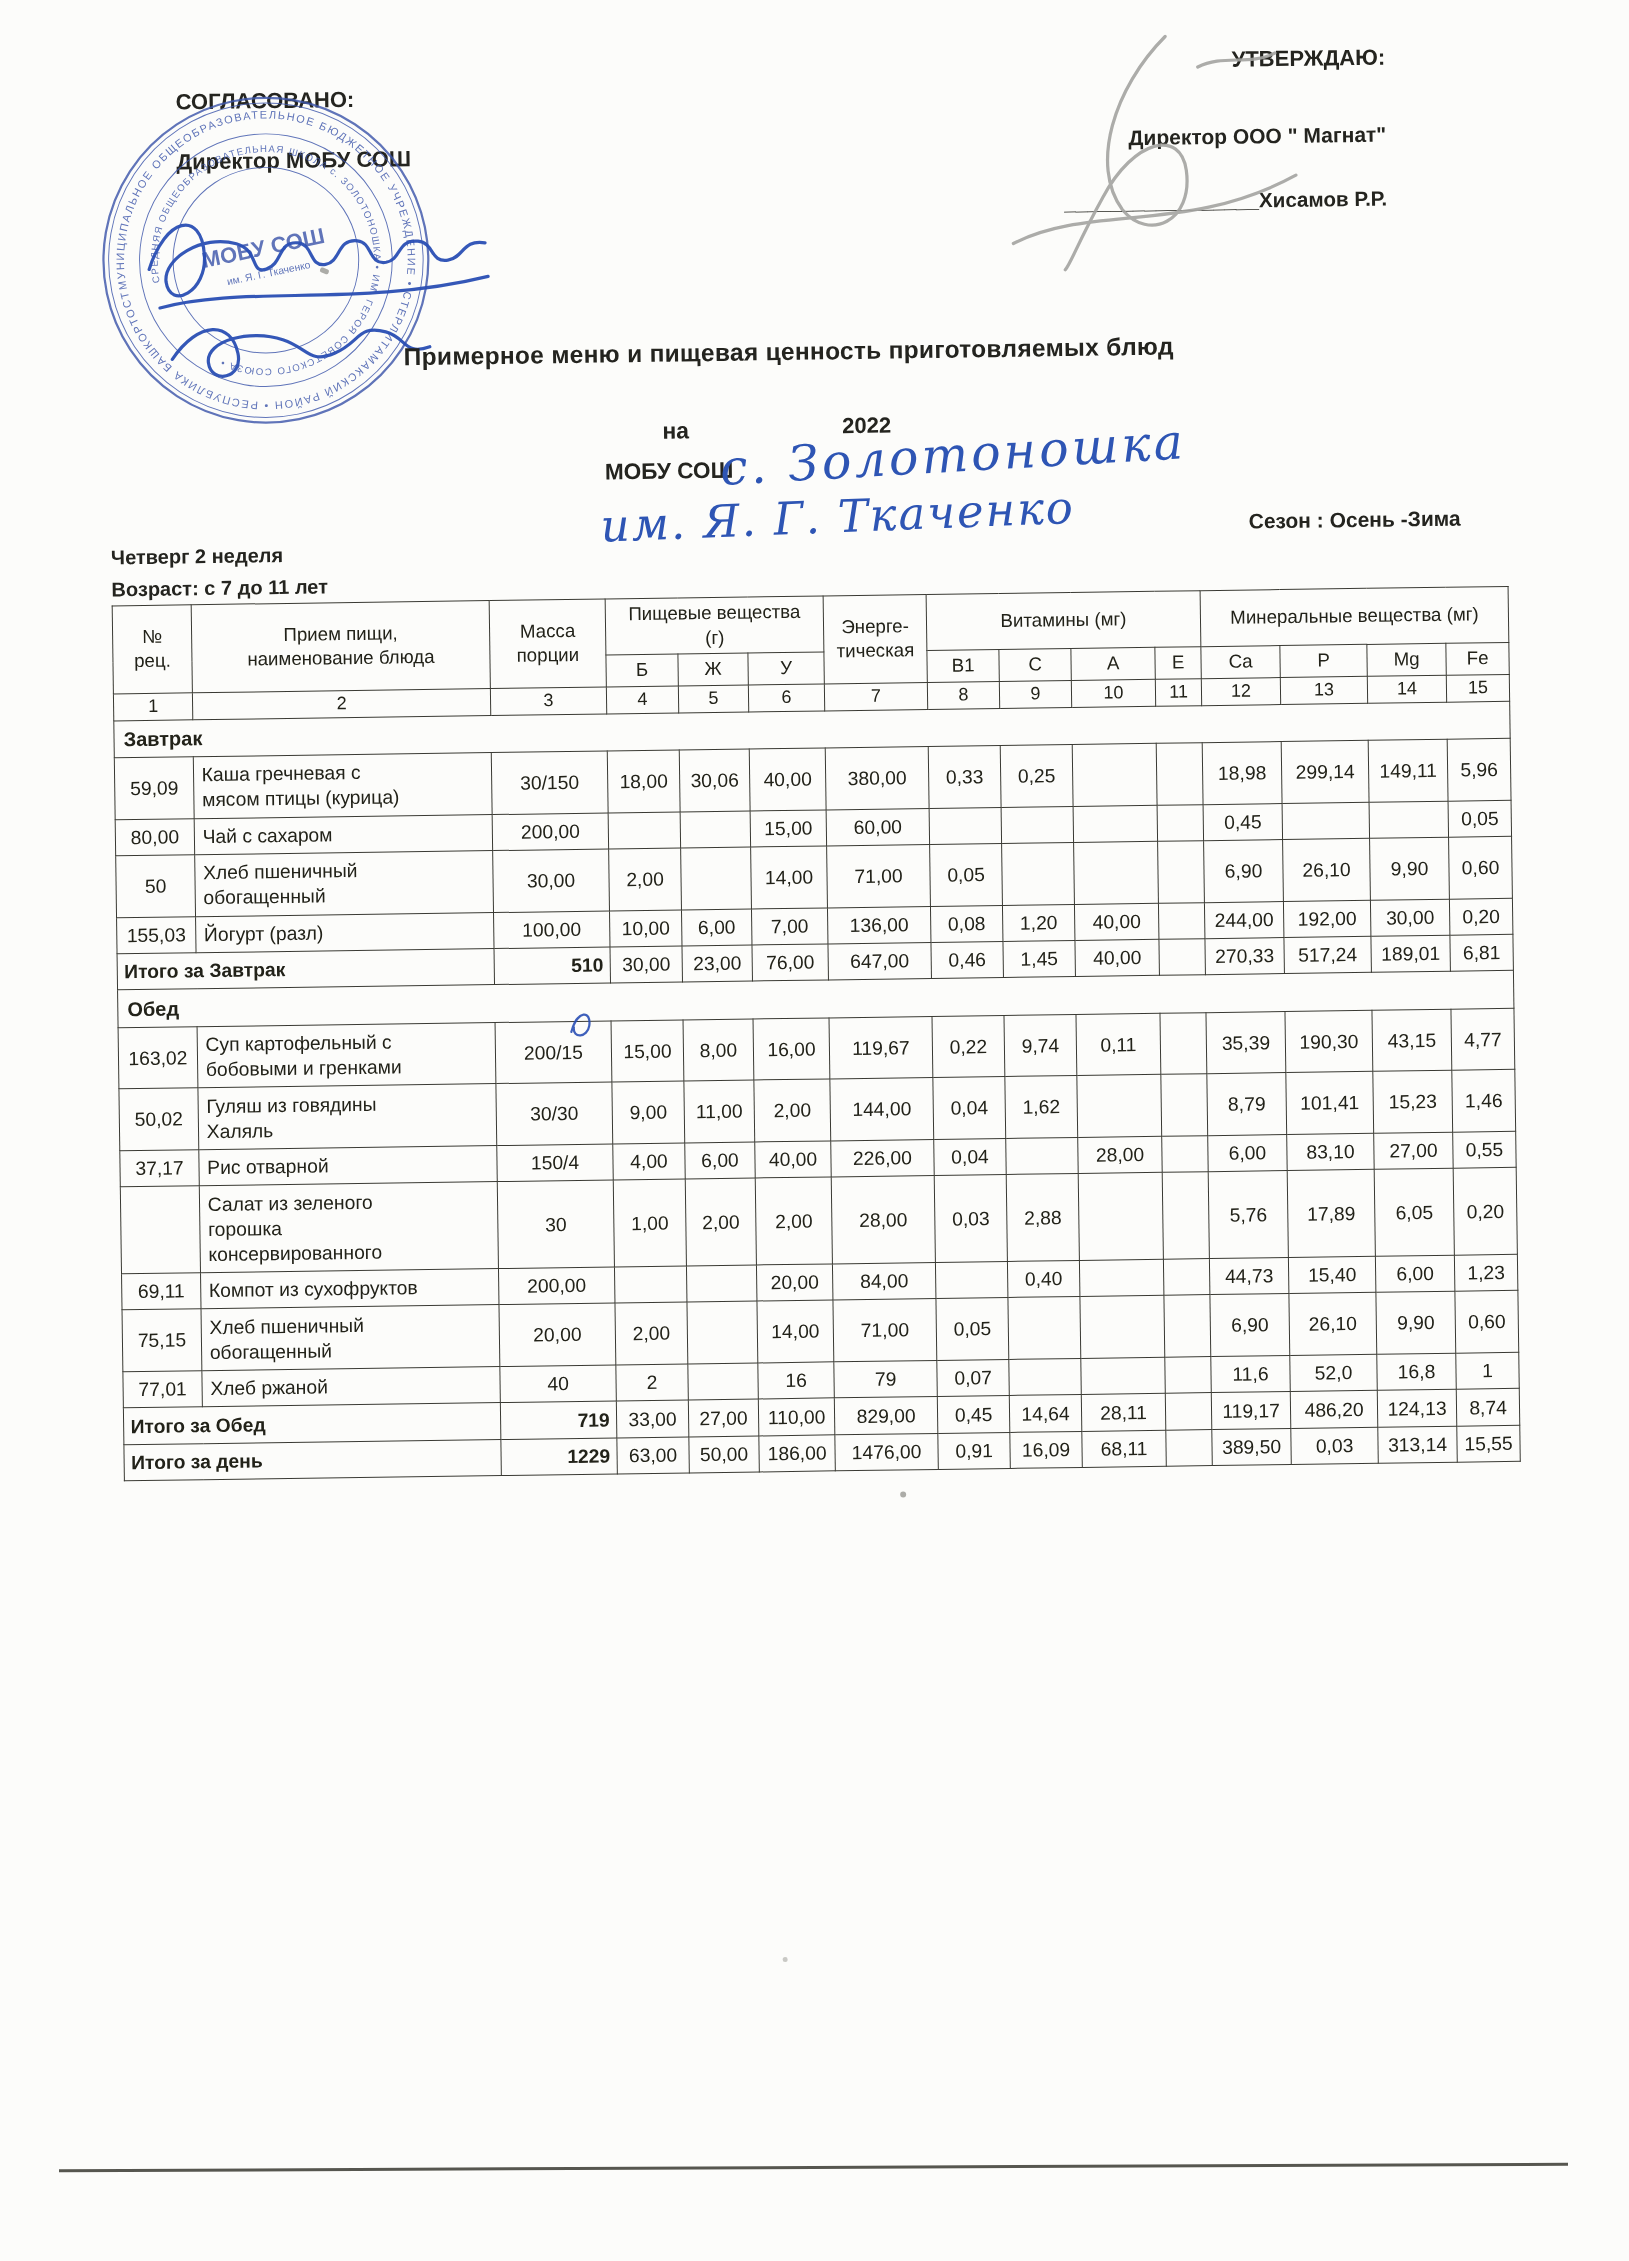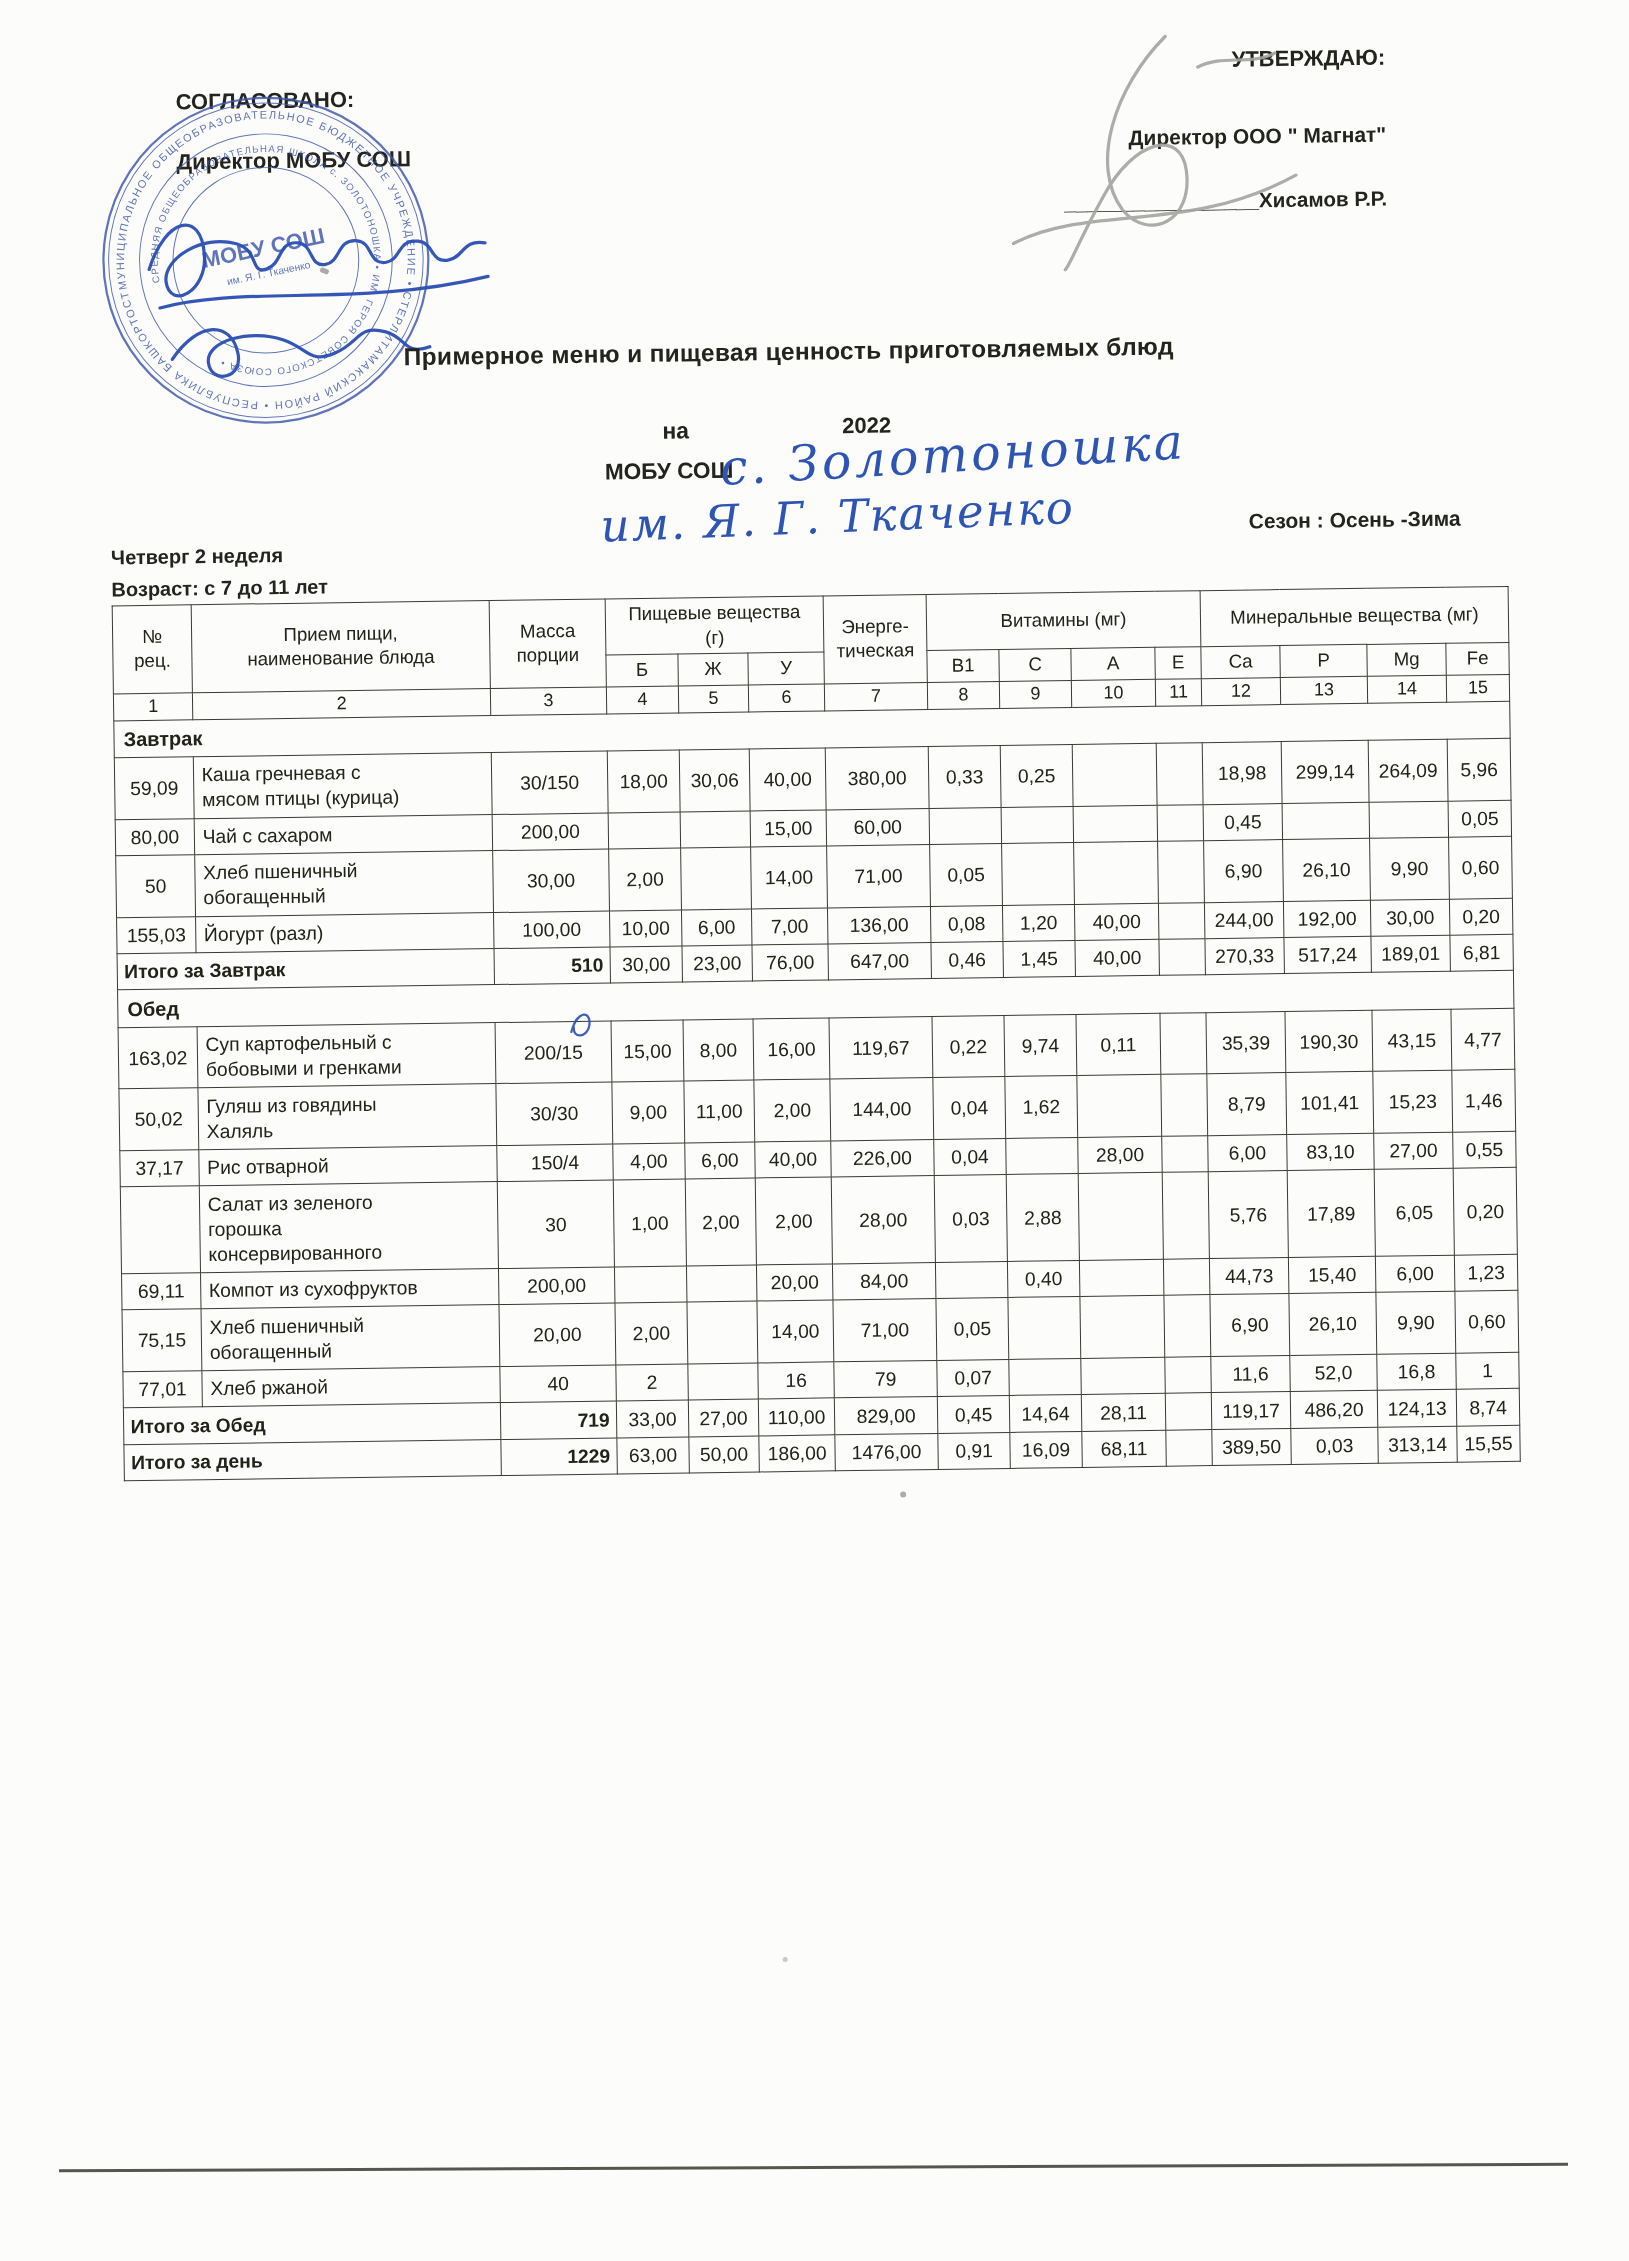--- a/index.html
+++ b/index.html
@@ -200,21 +200,21 @@
         <td>18,00</td>
         <td>30,06</td>
         <td>40,00</td>
         <td>380,00</td>
         <td>0,33</td>
         <td>0,25</td>
         <td></td>
         <td></td>
         <td>18,98</td>
         <td>299,14</td>
-        <td>264,09</td>
+        <td>149,11</td>
         <td>5,96</td>
       </tr>
       <tr>
         <td>80,00</td>
         <td class="name pre">Чай с сахаром</td>
         <td>200,00</td>
         <td></td>
         <td></td>
         <td>15,00</td>
         <td>60,00</td>

